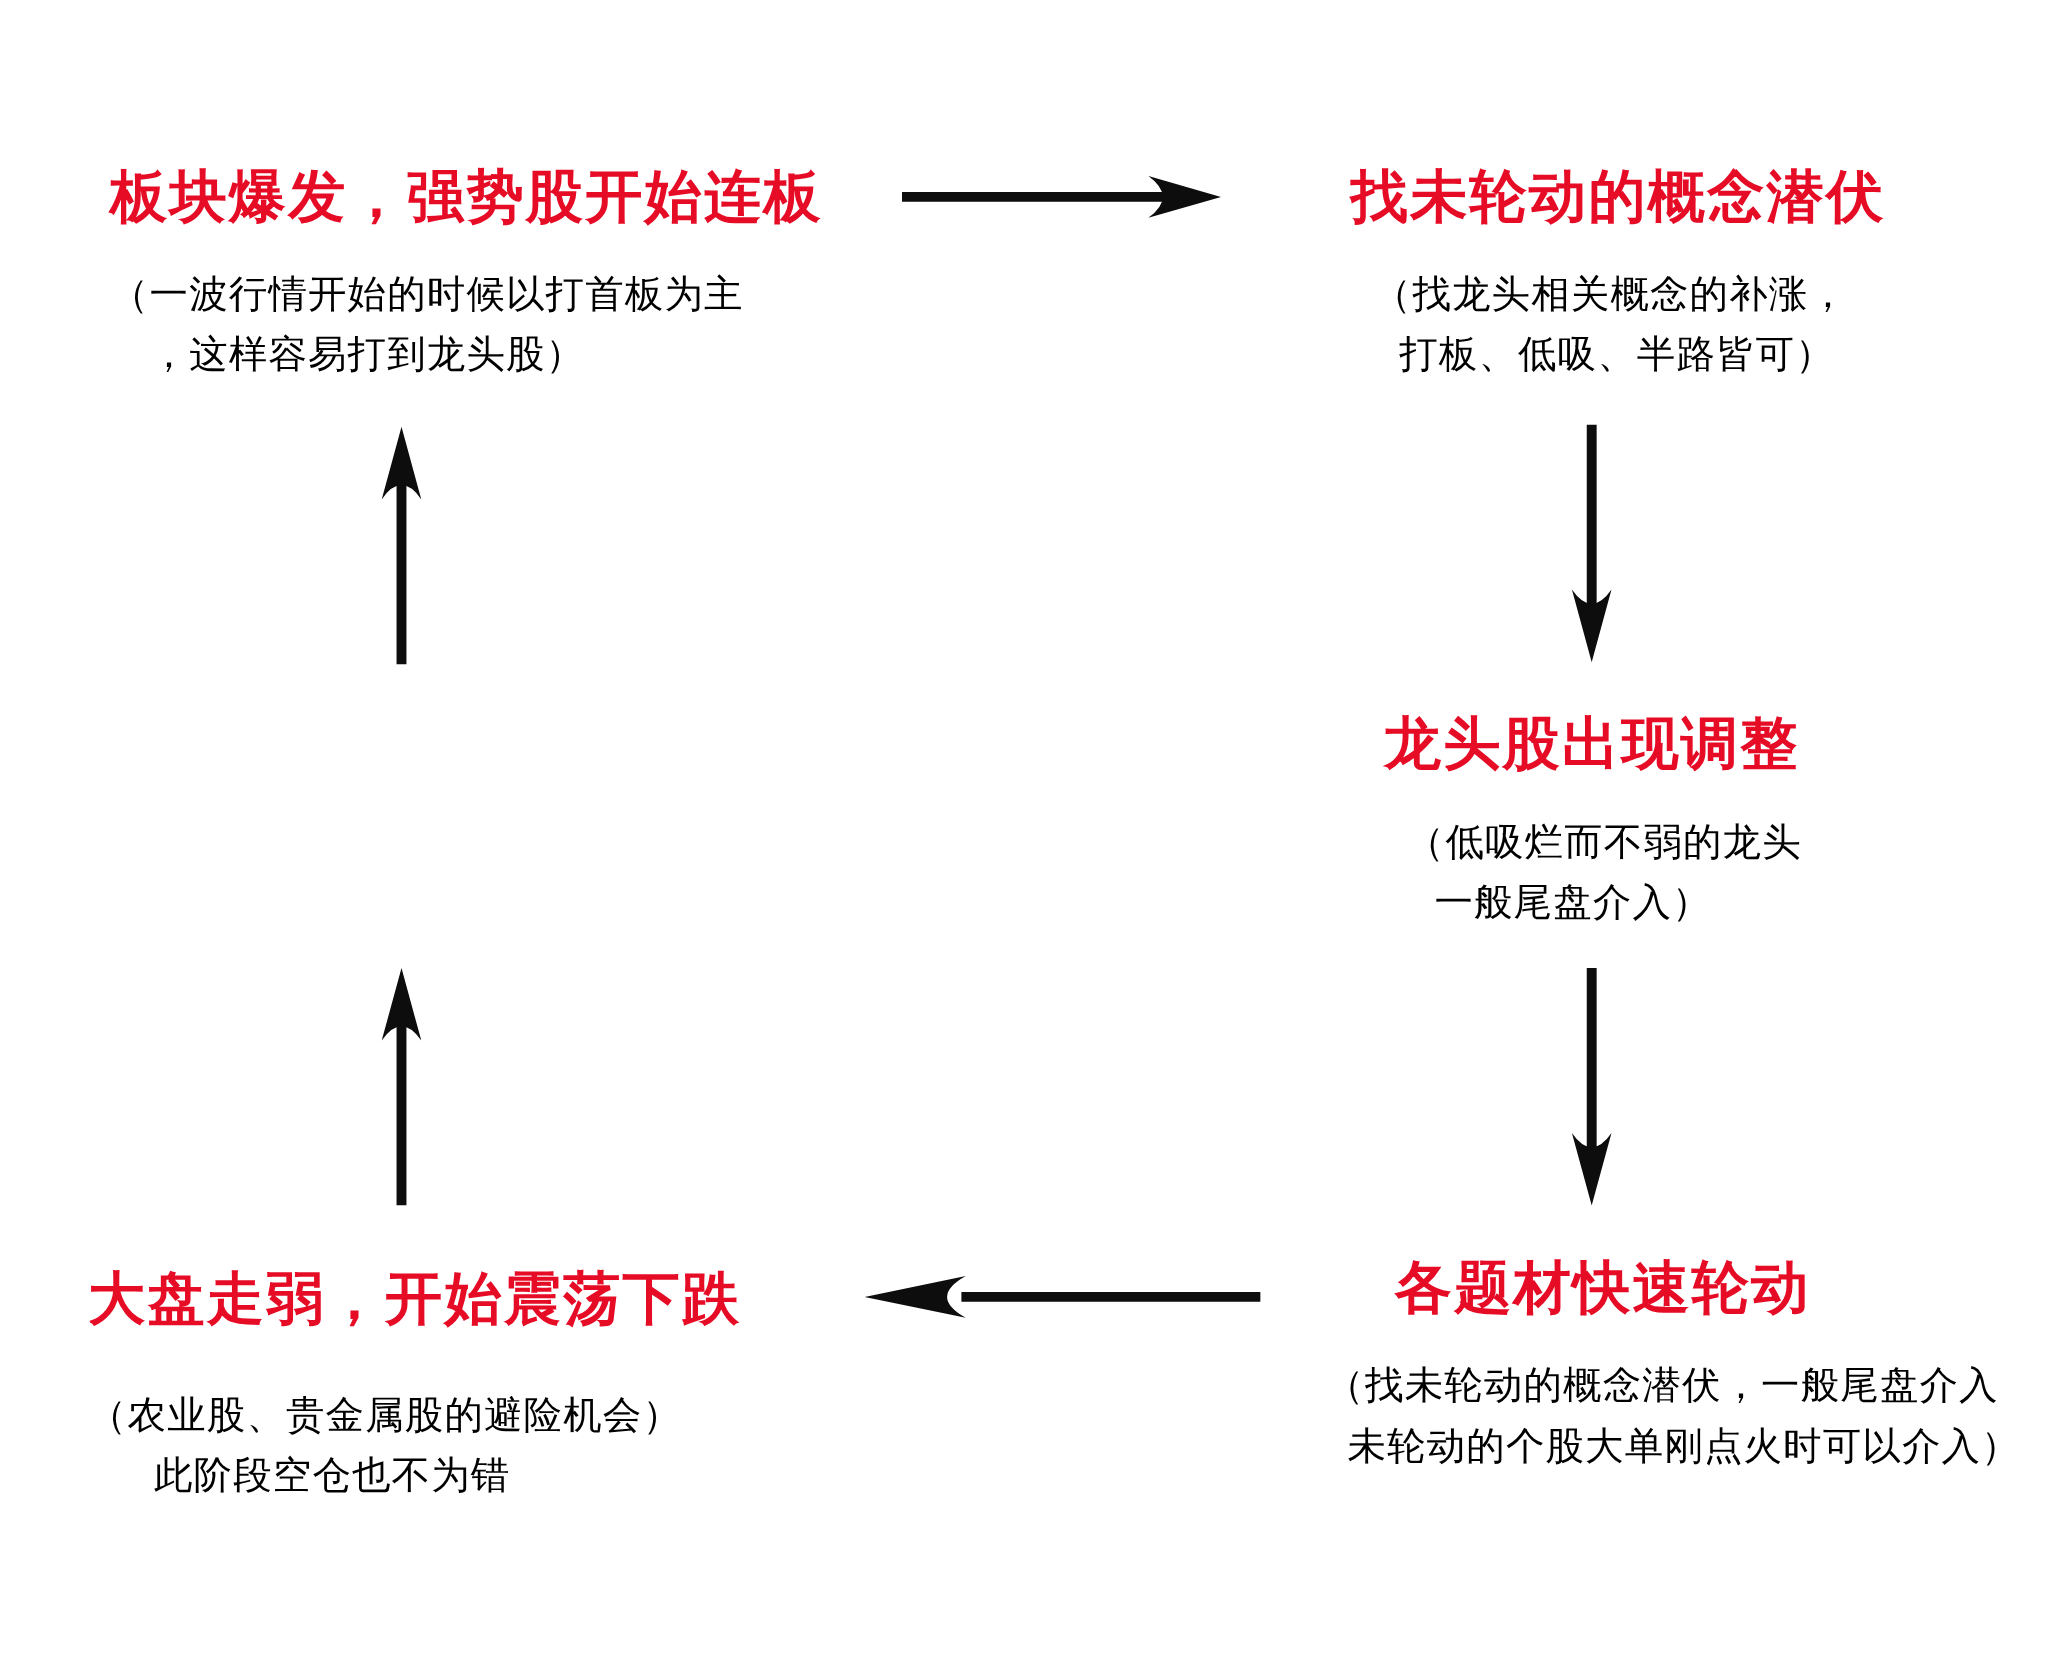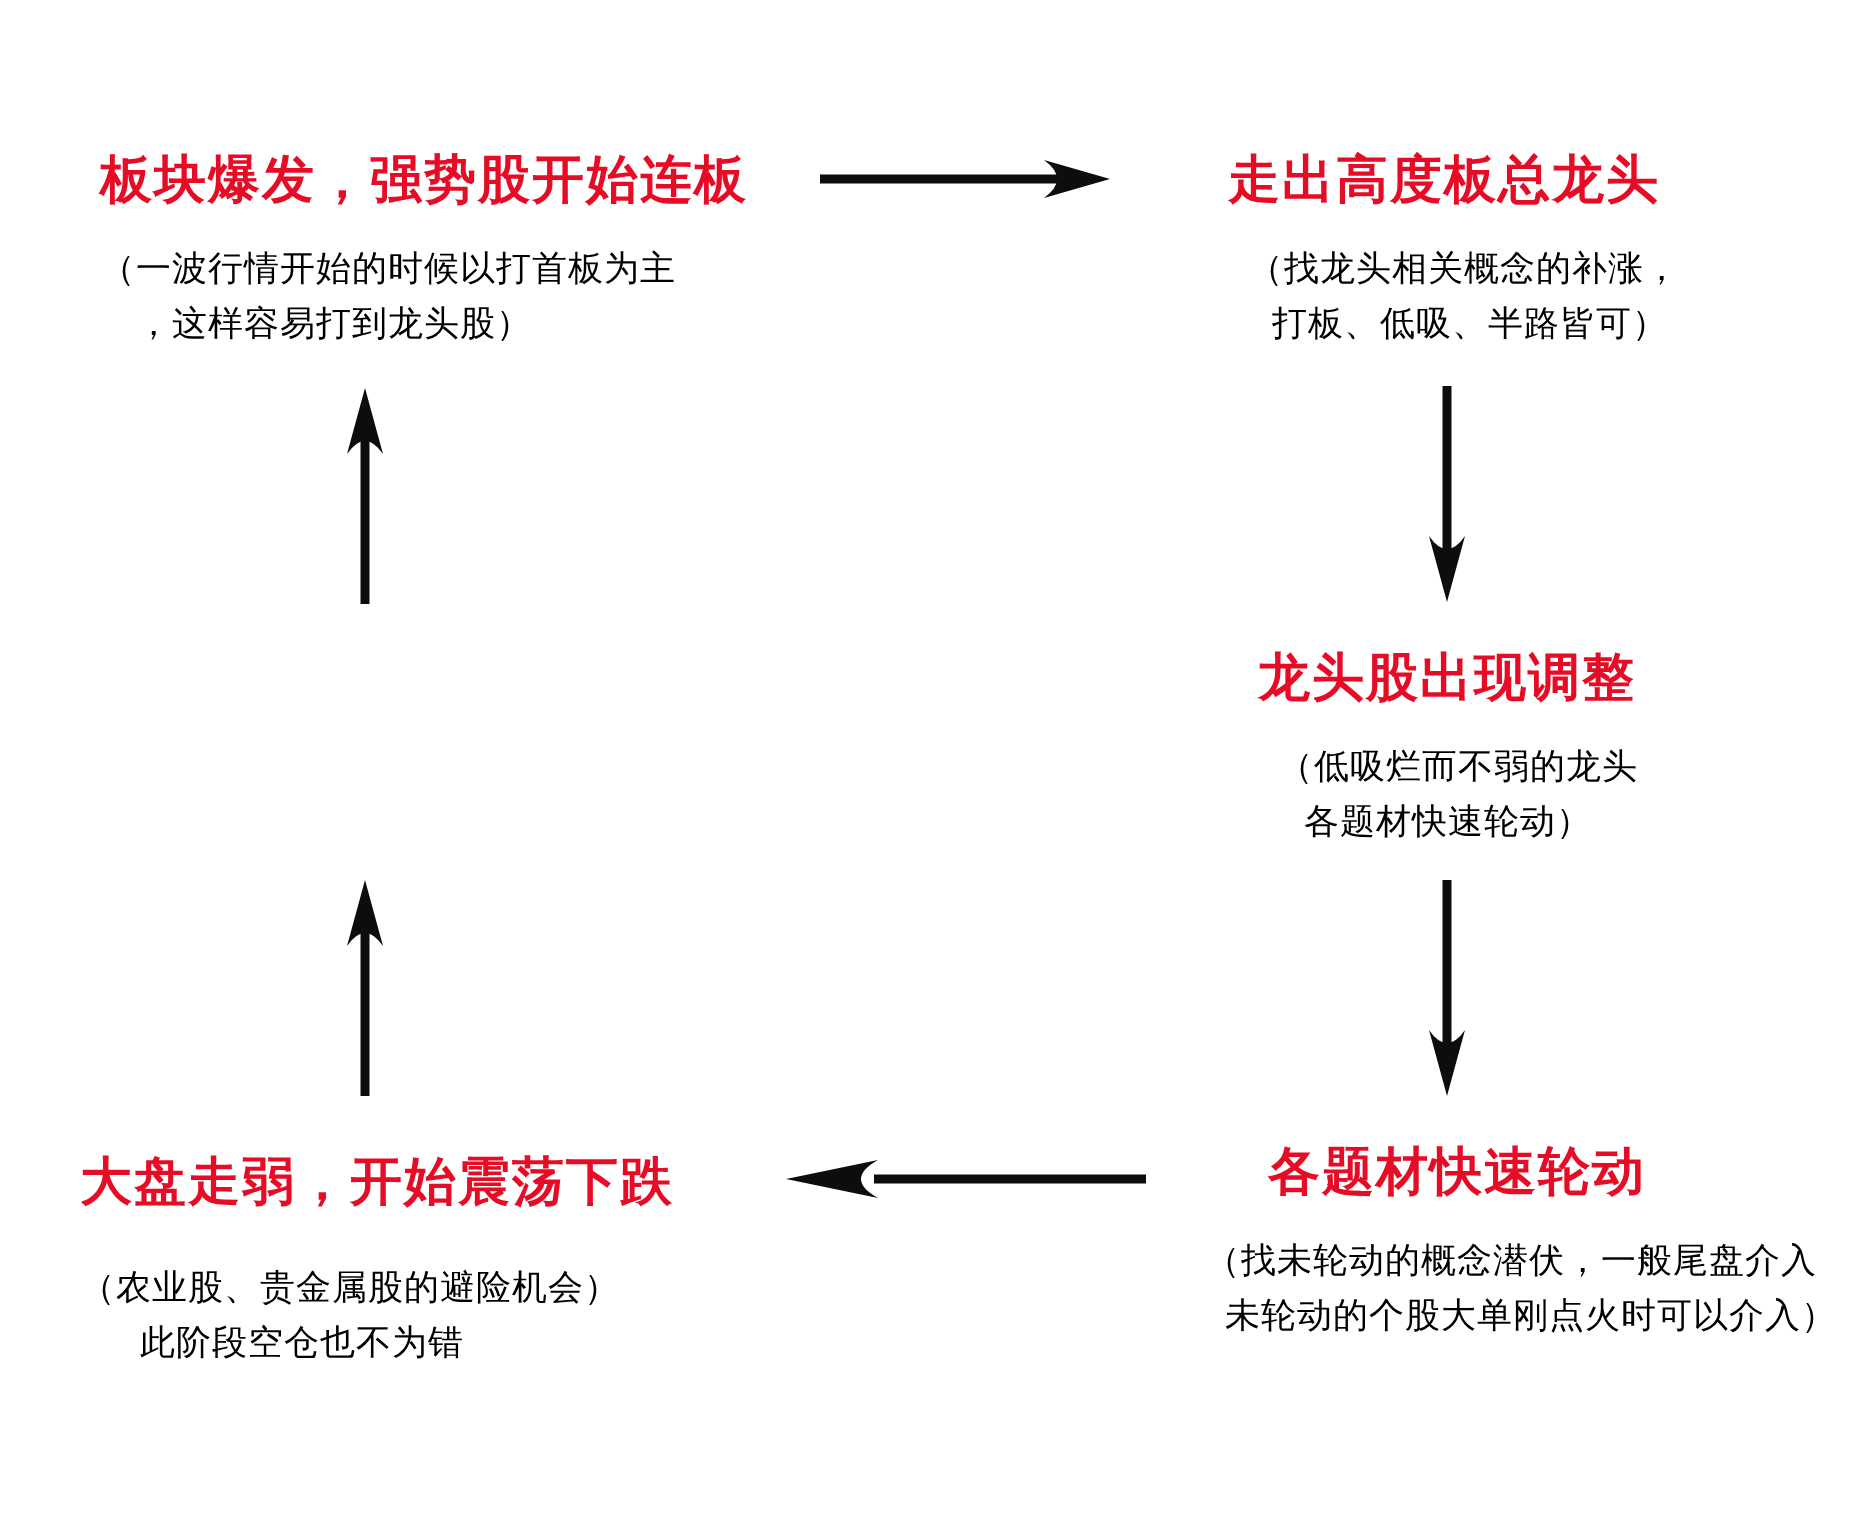--- a/index.html
+++ b/index.html
@@ -84,29 +84,29 @@
 
 <div class="canvas">
 
   <div class="node" style="left:100px;top:150px;">
     <div class="node-title">板块爆发，强势股开始连板</div>
     <div class="node-note mt-lg">（一波行情开始的时候以打首板为主</div>
     <div class="node-note mt-sm ind-36">，这样容易打到龙头股）</div>
   </div>
 
   <div class="node" style="left:1228px;top:150px;">
-    <div class="node-title">走出高度板总龙头</div>
+    <div class="node-title">找未轮动的概念潜伏</div>
     <div class="node-note mt-lg ind-20">（找龙头相关概念的补涨，</div>
     <div class="node-note mt-sm ind-44">打板、低吸、半路皆可）</div>
   </div>
 
   <div class="node" style="left:1258px;top:648px;">
     <div class="node-title">龙头股出现调整</div>
     <div class="node-note mt-lg ind-20">（低吸烂而不弱的龙头</div>
-    <div class="node-note mt-sm ind-46">各题材快速轮动）</div>
+    <div class="node-note mt-sm ind-46">一般尾盘介入）</div>
   </div>
 
   <div class="node" style="left:1205px;top:1142px;">
     <div class="node-title title-ind-63">各题材快速轮动</div>
     <div class="node-note mt-lg" style="">（找未轮动的概念潜伏，一般尾盘介入</div>
     <div class="node-note mt-sm ind-20">未轮动的个股大单刚点火时可以介入）</div>
   </div>
 
   <div class="node" style="left:80px;top:1152px;">
     <div class="node-title">大盘走弱，开始震荡下跌</div>

